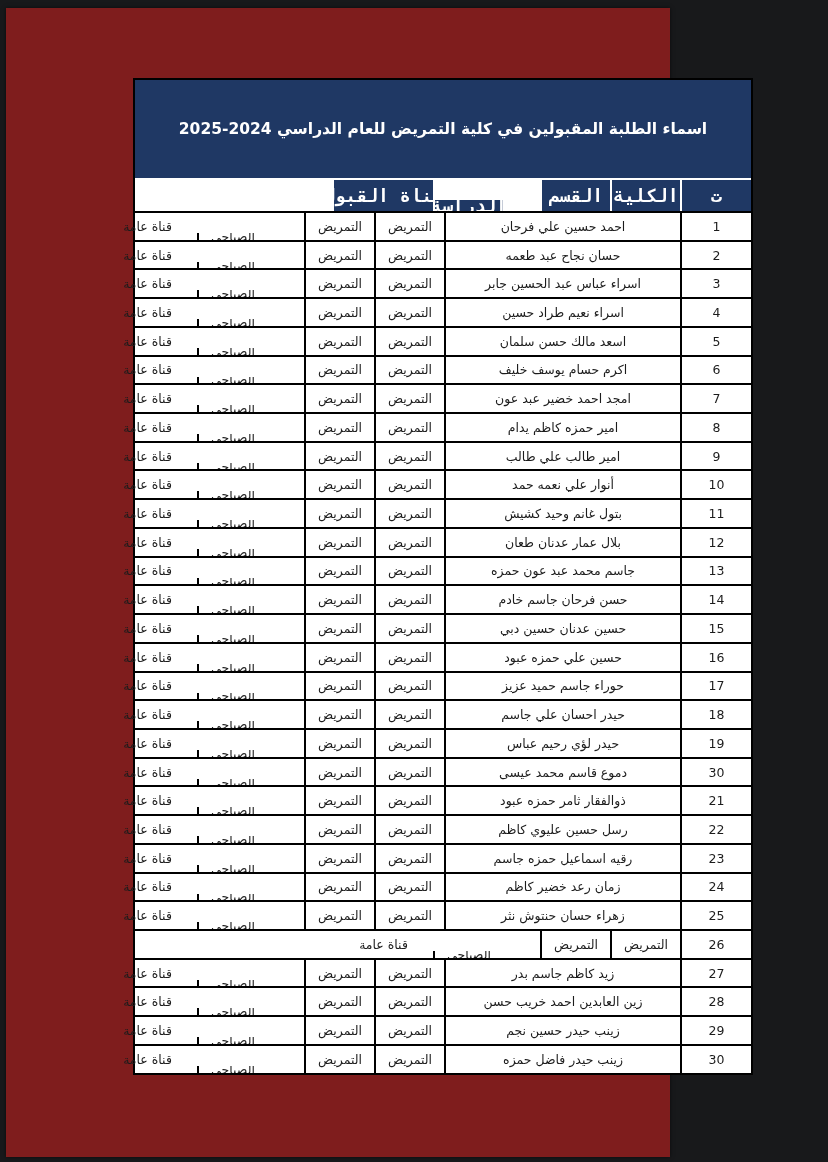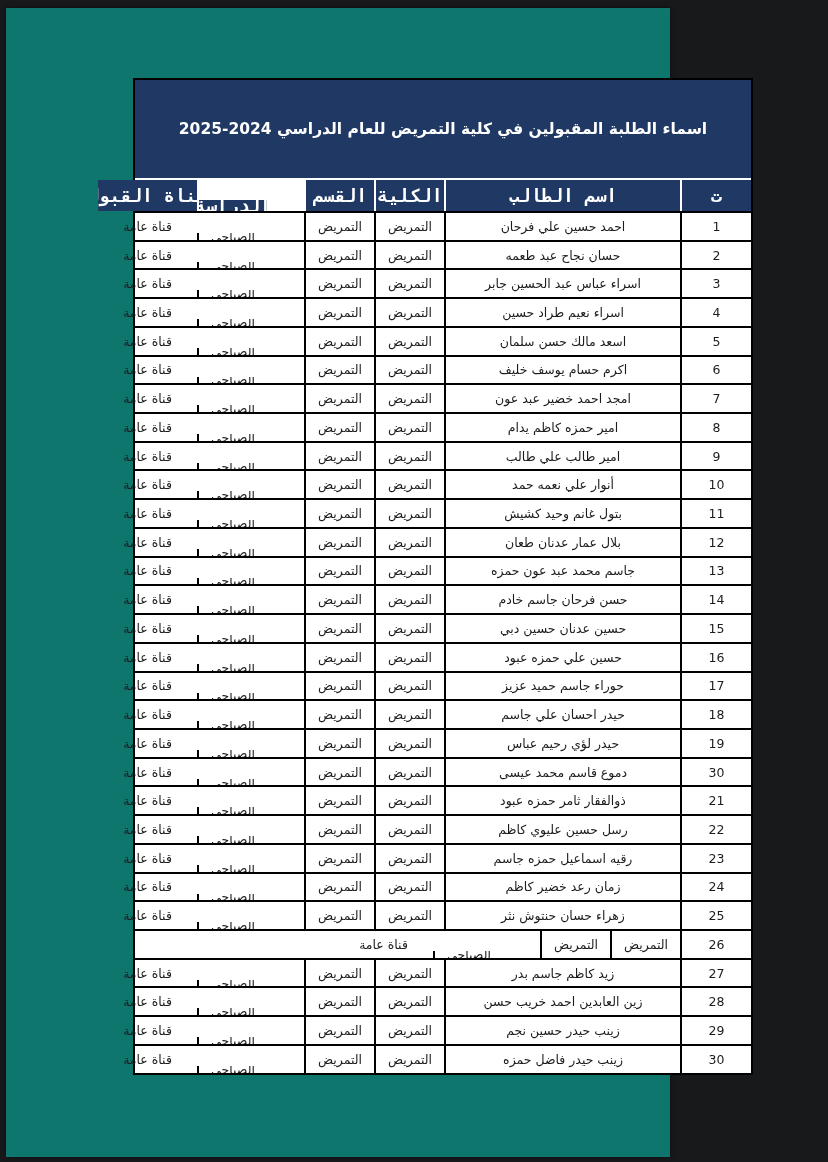--- a/index.html
+++ b/index.html
@@ -8,21 +8,21 @@
     background: #18191b;
     font-family: "DejaVu Sans", "Liberation Sans", sans-serif;
     overflow: hidden;
     position: relative;
   }
   .canvas { position: absolute; inset: 0; width: 828px; height: 1162px; background: #18191b; }
   .page {
     position: absolute;
     left: 6px; top: 8px;
     width: 664px; height: 1149px;
-    background: #0f766e;
+    background: #7f1d1d;
     box-shadow: 0 0 4px rgba(0,0,0,0.6);
   }
   .table-wrap {
     position: absolute;
     left: 127px; top: 70px;
     width: 620px;
     border: 2px solid #000000;
     background: #ffffff;
   }
   .title-block {
@@ -88,21 +88,20 @@
 <body>
 
 <div class="canvas">
   <div class="page">
     <div class="table-wrap">
 
       <div class="title-block">اسماء الطلبة المقبولين في كلية التمريض للعام الدراسي 2024-2025</div>
 
       <div class="header-row">
         <div class="col-0">ت</div>
-        <div class="col-1">اسم الطالب</div>
         <div class="col-2">الكلية</div>
         <div class="col-3">القسم</div>
         <div class="col-4">الدراسة</div>
         <div class="col-5">قناة القبول</div>
       </div>
 
       <div id="table-body">
           <div class="data-row">
             <div class="col-0">1</div>
             <div class="col-1">احمد حسين علي فرحان</div>

